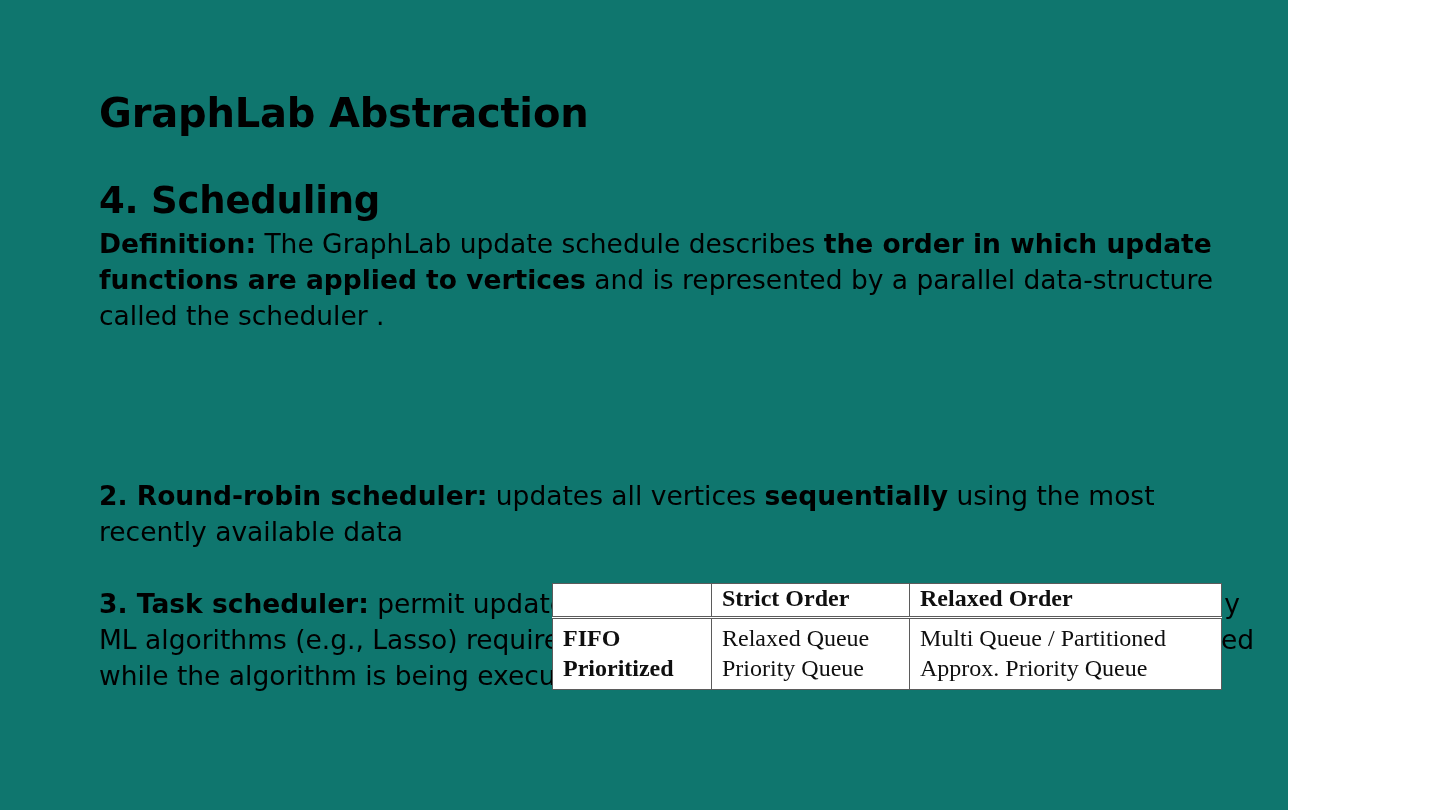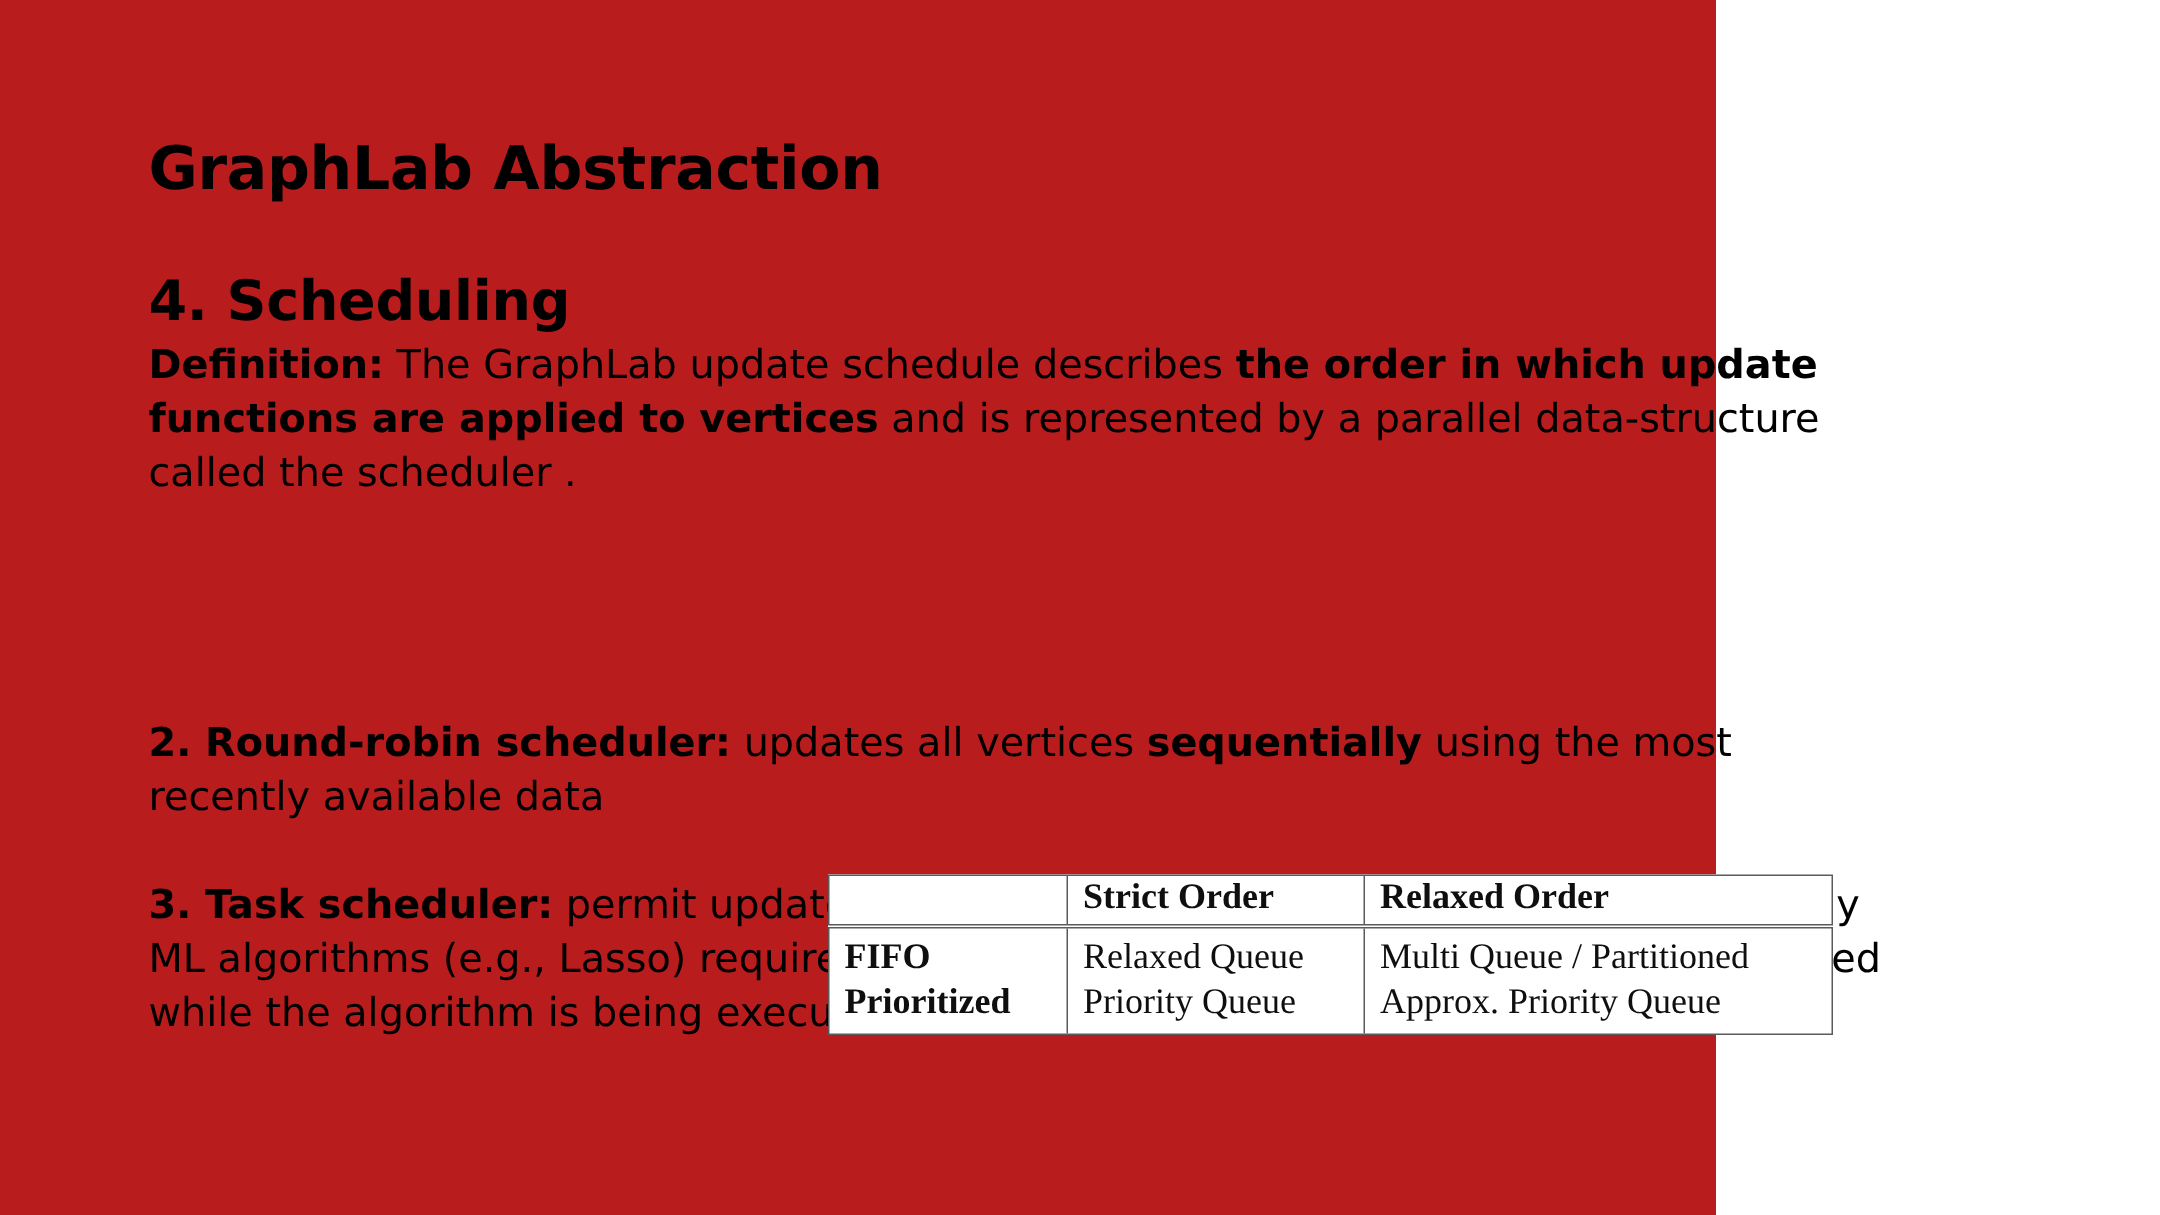--- a/index.html
+++ b/index.html
@@ -15,23 +15,23 @@
     overflow: hidden;
     font-family: "DejaVu Sans", sans-serif;
     color: #000000;
     -webkit-font-smoothing: antialiased;
   }
 
   .slide {
     position: absolute;
     left: 0;
     top: 0;
-    width: 1144px;
+    width: 1288px;
     height: 810px;
-    background: #b91c1c;
+    background: #0f766e;
   }
 
   
   .slide-title {
     position: absolute;
     left: 99px;
     top: 64px;
     font-size: 40px;
     font-weight: bold;
     letter-spacing: -0.2px;

